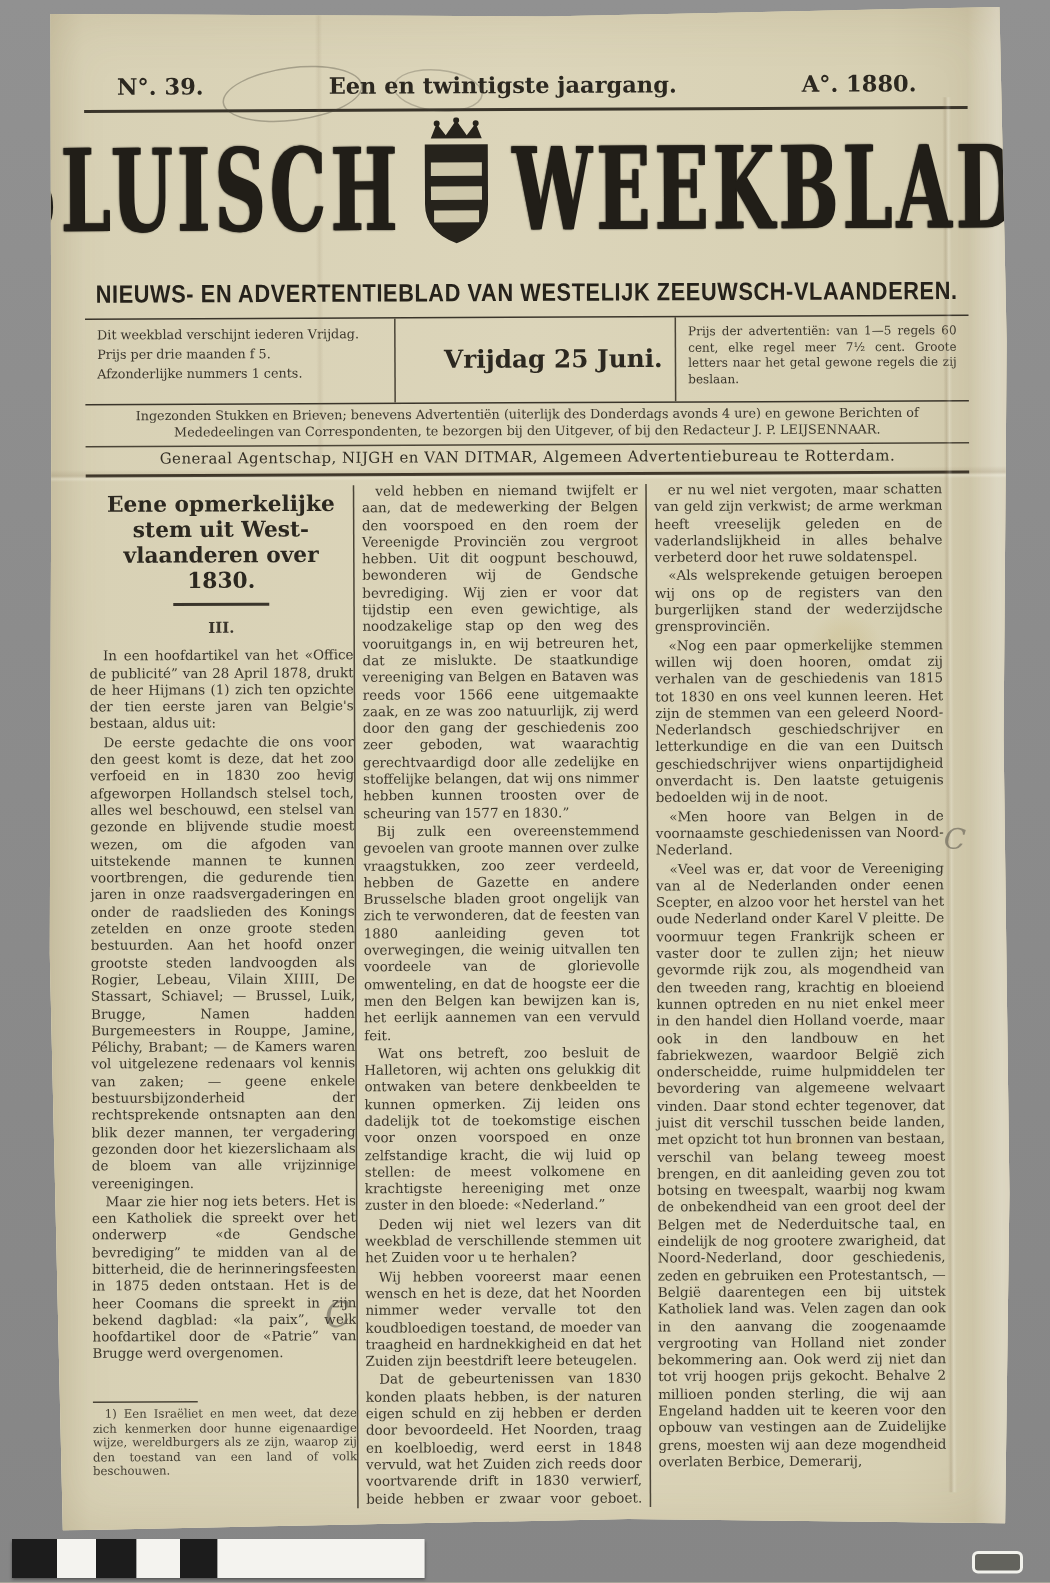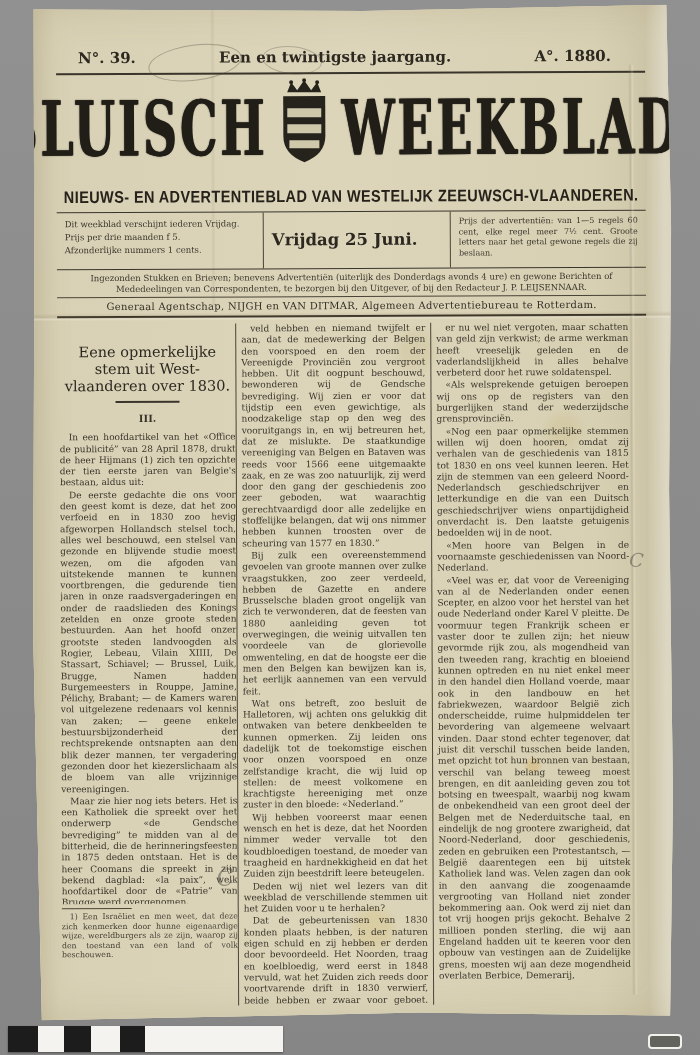--- a/index.html
+++ b/index.html
@@ -43,43 +43,43 @@
     font-size:14.5px;letter-spacing:.4px;color:#26221b;margin-top:10px;
     transform:scaleY(1.15);}
   .rule-2{border-bottom:1.5px solid #3a352b;margin:7px 26px 0 26px;}
 
   
   .info-bar{display:flex;align-items:stretch;margin:0 26px;border-bottom:1.5px solid #3a352b;min-height:56px;}
   .info-cell{padding:5px 8px;font-size:8.5px;line-height:12px;color:#3b362c;}
   .info-left{width:190px;}
   .info-left div{margin-bottom:1px;}
   .info-center{width:170px;border-left:1px solid #4a4437;border-right:1px solid #4a4437;
-    display:flex;align-items:center;justify-content:flex-start;}
+    display:flex;align-items:center;justify-content:flex-end;}
   .date{font-size:16.5px;font-weight:bold;color:#2c2820;}
   .info-right{flex:1;font-size:8px;line-height:10.5px;text-align:justify;}
 
   
   .pub{margin:3px 34px 0 34px;text-align:center;font-size:8.5px;line-height:10.5px;color:#3b362c;}
   .rule-3{border-bottom:1px solid #4a4437;margin:3px 26px 0 26px;}
   .pub2{margin:3px 34px 0 34px;text-align:center;font-size:10px;color:#332e25;letter-spacing:.3px;}
   .rule-4{border-bottom:2.5px solid #332d23;margin:4px 26px 0 26px;}
 
   
   .columns{display:flex;margin:6px 44px 0 28px;height:682px;}
   .col{overflow:hidden;font-size:9px;line-height:11.3px;color:#3a352b;text-align:justify;}
   .col p{margin:0 0 1px 0;text-indent:9px;}
   .col1{width:176px;display:flex;flex-direction:column;}
   .col1-body{flex:1 1 auto;overflow:hidden;}
   .col2{width:184px;border-left:1px solid #4a4437;border-right:1px solid #4a4437;padding:0 5px;}
   .col3{flex:1;padding-left:5px;}
-  .headline{font-size:14.5px;line-height:17px;font-weight:normal;text-align:center;color:#2c2820;
-    margin:20px 2px 6px 2px;text-indent:0;}
+  .headline{font-size:14.5px;line-height:17px;font-weight:bold;text-align:center;color:#2c2820;
+    margin:4px 2px 6px 2px;text-indent:0;}
   .headline-rule{width:64px;border-bottom:2px solid #3a352b;margin:0 auto 10px auto;}
   .section-no{text-align:center;font-weight:bold;font-size:10px;margin-bottom:8px;}
-  .footnote-block{flex:0 0 auto;margin-bottom:46px;}
+  .footnote-block{flex:0 0 auto;margin-bottom:20px;}
   .footnote-rule{width:70px;border-bottom:1px solid #4a4437;margin:4px 0 3px 0;}
   .footnote{font-size:7.8px;line-height:9.6px;text-align:justify;text-indent:8px;color:#443f34;}
 
   
   .hand-c{position:absolute;font-family:"DejaVu Serif", serif;font-style:italic;
     color:rgba(85,82,72,.55);pointer-events:none;}
   .c1{left:183px;top:858px;font-size:23px;transform:rotate(-8deg);}
   .c2{left:597px;top:544px;font-size:19px;transform:rotate(4deg);}
   .postmark{position:absolute;left:118px;top:38px;width:92px;height:34px;
     border:1.5px solid rgba(70,65,55,.35);border-radius:50%;transform:rotate(-7deg);}
@@ -166,22 +166,22 @@
         <div class="footnote-block">
           <div class="footnote-rule"></div>
           <div class="footnote">1) Een Israëliet en men weet, dat deze zich kenmerken door hunne eigenaardige wijze, wereldburgers als ze zijn, waarop zij den toestand van een land of volk beschouwen.</div>
         </div>
       </div>
 
       <div class="col col2">
         <p>veld hebben en niemand twijfelt er aan, dat de medewerking der Belgen den voorspoed en den roem der Vereenigde Provinciën zou vergroot hebben. Uit dit oogpunt beschouwd, bewonderen wij de Gendsche bevrediging. Wij zien er voor dat tijdstip een even gewichtige, als noodzakelige stap op den weg des vooruitgangs in, en wij betreuren het, dat ze mislukte. De staatkundige vereeniging van Belgen en Bataven was reeds voor 1566 eene uitgemaakte zaak, en ze was zoo natuurlijk, zij werd door den gang der geschiedenis zoo zeer geboden, wat waarachtig gerechtvaardigd door alle zedelijke en stoffelijke belangen, dat wij ons nimmer hebben kunnen troosten over de scheuring van 1577 en 1830.”</p>
         <p>Bij zulk een overeenstemmend gevoelen van groote mannen over zulke vraagstukken, zoo zeer verdeeld, hebben de Gazette en andere Brusselsche bladen groot ongelijk van zich te verwonderen, dat de feesten van 1880 aanleiding geven tot overwegingen, die weinig uitvallen ten voordeele van de glorievolle omwenteling, en dat de hoogste eer die men den Belgen kan bewijzen kan is, het eerlijk aannemen van een vervuld feit.</p>
         <p>Wat ons betreft, zoo besluit de Halletoren, wij achten ons gelukkig dit ontwaken van betere denkbeelden te kunnen opmerken. Zij leiden ons dadelijk tot de toekomstige eischen voor onzen voorspoed en onze zelfstandige kracht, die wij luid op stellen: de meest volkomene en krachtigste hereeniging met onze zuster in den bloede: «Nederland.”</p>
+        <p>Deden wij niet wel lezers van dit weekblad de verschillende stemmen uit het Zuiden voor u te herhalen?</p>
         <p>Wij hebben vooreerst maar eenen wensch en het is deze, dat het Noorden nimmer weder vervalle tot den koudbloedigen toestand, de moeder van traagheid en hardnekkigheid en dat het Zuiden zijn beestdrift leere beteugelen.</p>
-        <p>Deden wij niet wel lezers van dit weekblad de verschillende stemmen uit het Zuiden voor u te herhalen?</p>
         <p>Dat de gebeurtenissen van 1830 konden plaats hebben, is der naturen eigen schuld en zij hebben er derden door bevoordeeld. Het Noorden, traag en koelbloedig, werd eerst in 1848 vervuld, wat het Zuiden zich reeds door voortvarende drift in 1830 verwierf, beide hebben er zwaar voor geboet. Vreeselijke stroomen bloeds zijn</p>
       </div>
 
       <div class="col col3">
         <p>er nu wel niet vergoten, maar schatten van geld zijn verkwist; de arme werkman heeft vreeselijk geleden en de vaderlandslijkheid in alles behalve verbeterd door het ruwe soldatenspel.</p>
         <p>«Als welsprekende getuigen beroepen wij ons op de registers van den burgerlijken stand der wederzijdsche grensprovinciën.</p>
         <p>«Nog een paar opmerkelijke stemmen willen wij doen hooren, omdat zij verhalen van de geschiedenis van 1815 tot 1830 en ons veel kunnen leeren. Het zijn de stemmen van een geleerd Noord-Nederlandsch geschiedschrijver en letterkundige en die van een Duitsch geschiedschrijver wiens onpartijdigheid onverdacht is. Den laatste getuigenis bedoelden wij in de noot.</p>
         <p>«Men hoore van Belgen in de voornaamste geschiedenissen van Noord-Nederland.</p>
         <p>«Veel was er, dat voor de Vereeniging van al de Nederlanden onder eenen Scepter, en alzoo voor het herstel van het oude Nederland onder Karel V pleitte. De voormuur tegen Frankrijk scheen er vaster door te zullen zijn; het nieuw gevormde rijk zou, als mogendheid van den tweeden rang, krachtig en bloeiend kunnen optreden en nu niet enkel meer in den handel dien Holland voerde, maar ook in den landbouw en het fabriekwezen, waardoor België zich onderscheidde, ruime hulpmiddelen ter bevordering van algemeene welvaart vinden. Daar stond echter tegenover, dat juist dit verschil tusschen beide landen, met opzicht tot hun bronnen van bestaan, verschil van belang teweeg moest brengen, en dit aanleiding geven zou tot botsing en tweespalt, waarbij nog kwam de onbekendheid van een groot deel der Belgen met de Nederduitsche taal, en eindelijk de nog grootere zwarigheid, dat Noord-Nederland, door geschiedenis, zeden en gebruiken een Protestantsch, — België daarentegen een bij uitstek Katholiek land was. Velen zagen dan ook in den aanvang die zoogenaamde vergrooting van Holland niet zonder bekommering aan. Ook werd zij niet dan tot vrij hoogen prijs gekocht. Behalve 2 millioen ponden sterling, die wij aan Engeland hadden uit te keeren voor den opbouw van vestingen aan de Zuidelijke grens, moesten wij aan deze mogendheid overlaten Berbice, Demerarij,</p>
       </div>

